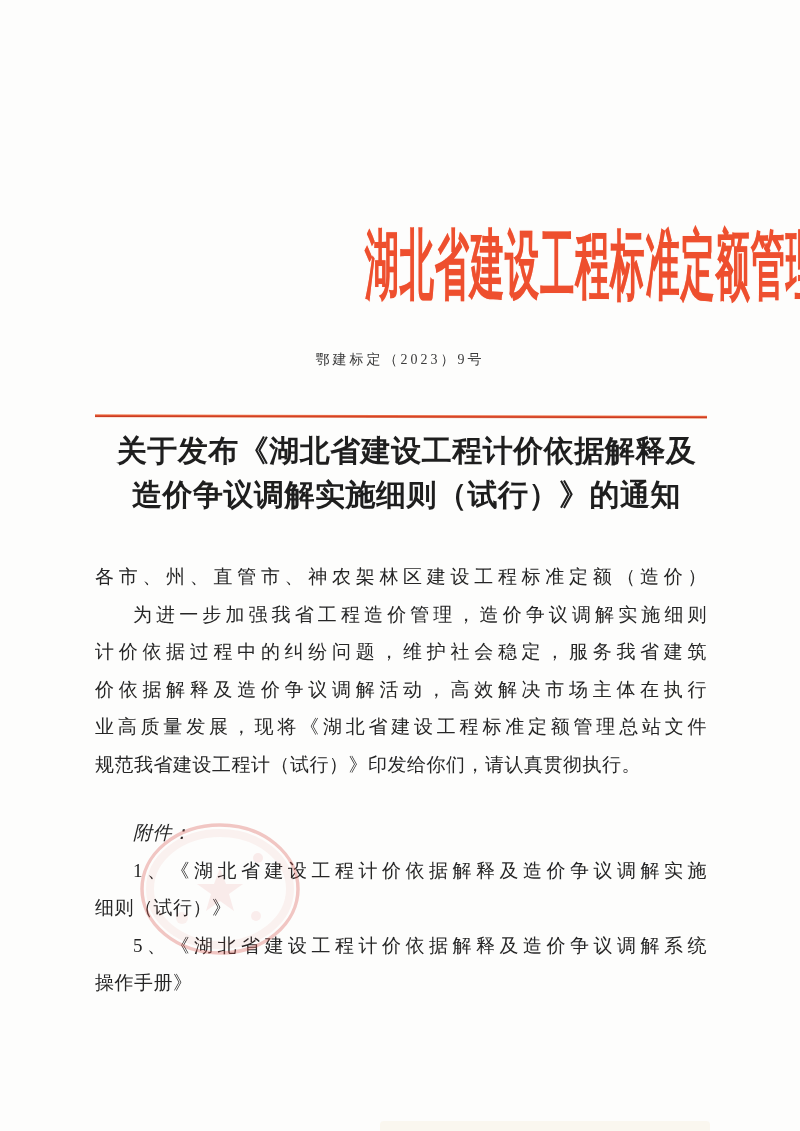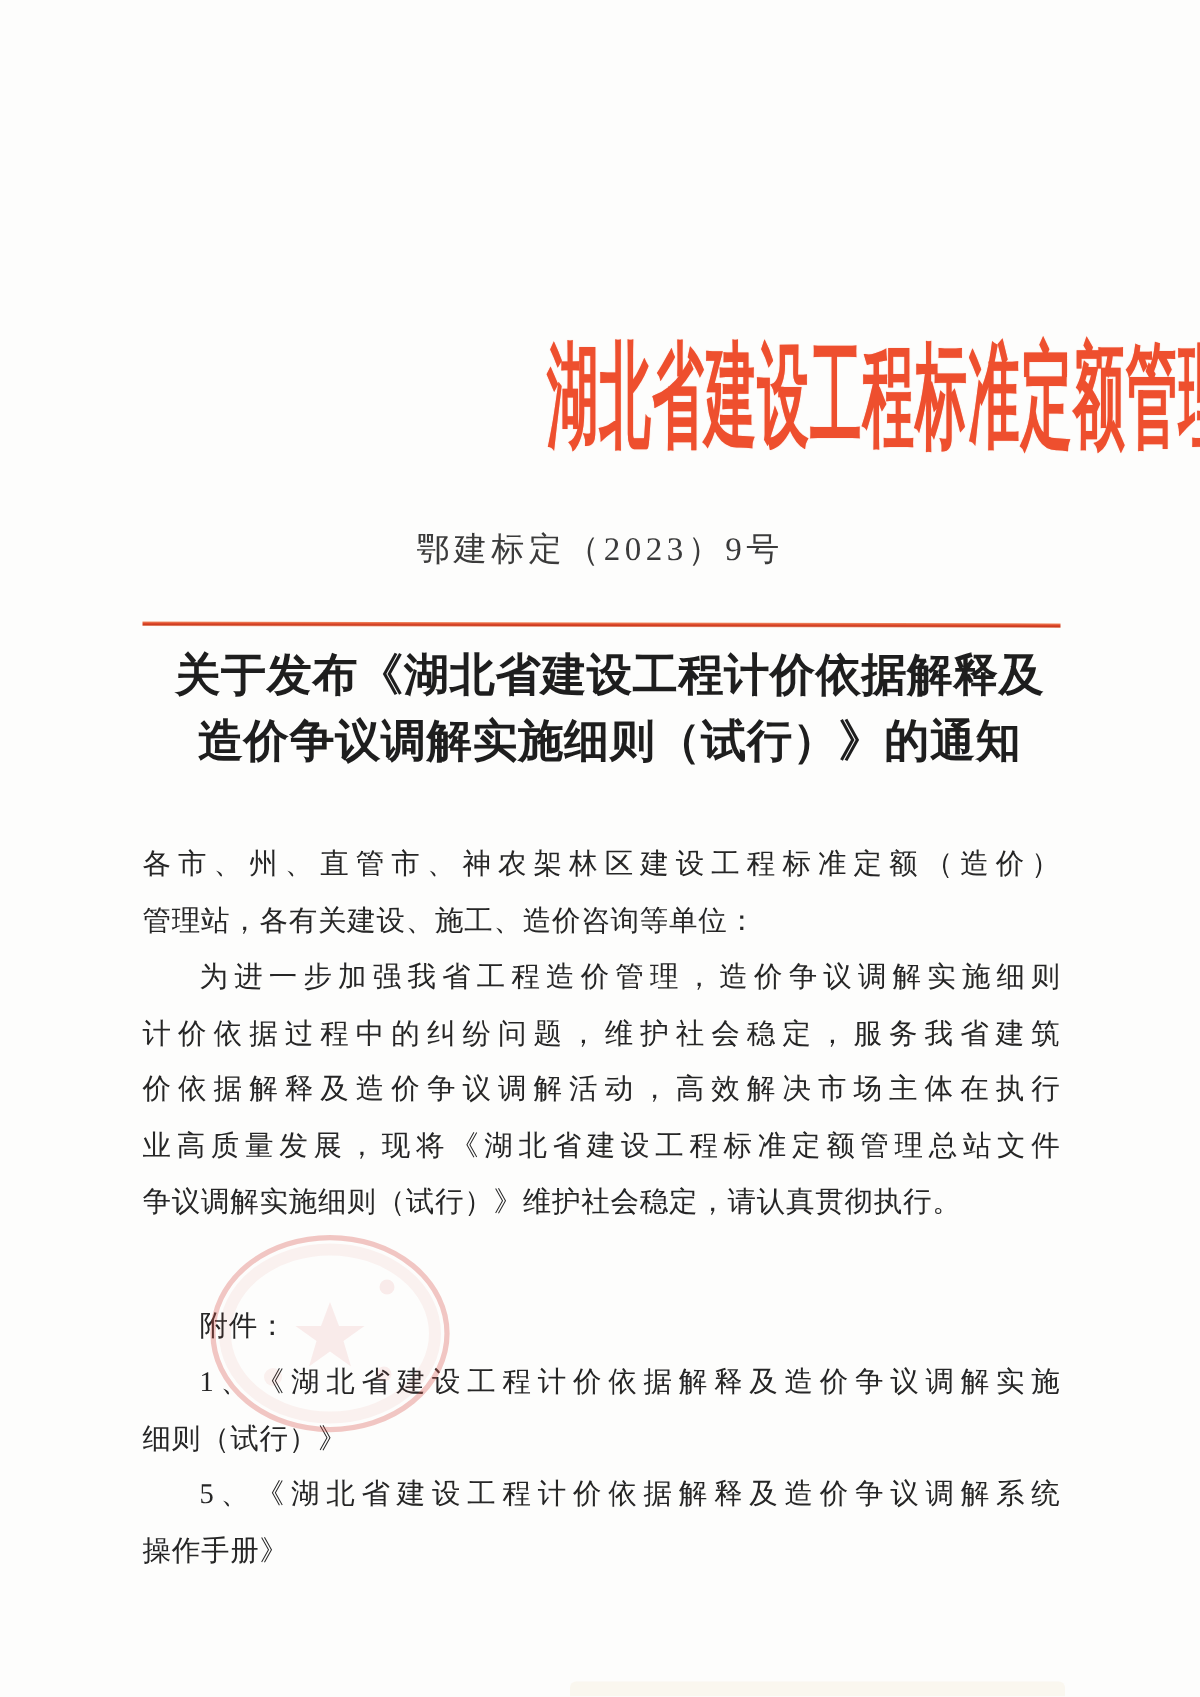--- a/index.html
+++ b/index.html
@@ -25,21 +25,21 @@
     transform:scaleX(0.45);
     transform-origin:50% 50%;
     letter-spacing:2px;
     text-shadow:0 0 1px rgba(238,79,46,.55);
   }
 
   
   .doc-number{
     position:absolute;left:0;right:0;top:351px;
     text-align:center;
-    font-size:22px;color:#3b3b3b;
+    font-size:14px;color:#3b3b3b;
     letter-spacing:3px;
   }
 
   
   .red-rule{
     position:absolute;left:95px;top:415px;width:612px;height:3px;
     background:linear-gradient(to bottom,#f08a60 0%,#dd4527 45%,#c93c22 70%,#f0a98a 100%);
     transform:rotate(0.12deg);
   }
 
@@ -56,21 +56,21 @@
   
   .body-text{
     position:absolute;left:95px;top:558px;width:612px;
     font-size:19px;line-height:37.5px;
     color:#262626;
     letter-spacing:0.5px;
   }
   .line{text-align:justify;text-align-last:left;}
   .line.jst{text-align-last:justify;}
   .line.indent{text-indent:2em;}
-  .line.gap{margin-top:45px;}
+  .line.gap{margin-top:31px;font-style:italic;}
 
   
   .seal{
     position:absolute;left:138px;top:820px;width:164px;height:138px;
     pointer-events:none;
   }
 
   
   .bottom-smudge{
     position:absolute;left:380px;bottom:0;width:330px;height:10px;
@@ -90,26 +90,25 @@
 
   <div class="red-rule"></div>
 
   <div class="notice-title">
     <div>关于发布《湖北省建设工程计价依据解释及</div>
     <div>造价争议调解实施细则（试行）》的通知</div>
   </div>
 
   <div class="body-text">
     <div class="line jst">各市、州、直管市、神农架林区建设工程标准定额（造价）</div>
-    <div class="line">管理站，各有关建设、施工、造价咨询等单位：</div>
     <div class="line indent jst">为进一步加强我省工程造价管理，造价争议调解实施细则</div>
     <div class="line jst">计价依据过程中的纠纷问题，维护社会稳定，服务我省建筑</div>
     <div class="line jst">价依据解释及造价争议调解活动，高效解决市场主体在执行</div>
     <div class="line jst">业高质量发展，现将《湖北省建设工程标准定额管理总站文件</div>
-    <div class="line">争议调解实施细则（试行）》维护社会稳定，请认真贯彻执行。</div>
+    <div class="line">规范我省建设工程计（试行）》印发给你们，请认真贯彻执行。</div>
     <div class="line indent gap">附件：</div>
     <div class="line indent jst">1、《湖北省建设工程计价依据解释及造价争议调解实施</div>
     <div class="line">细则（试行）》</div>
     <div class="line indent jst">5、《湖北省建设工程计价依据解释及造价争议调解系统</div>
     <div class="line">操作手册》</div>
   </div>
 
   <svg class="seal" viewBox="0 0 164 138">
     <ellipse cx="82" cy="69" rx="78" ry="64" fill="none" stroke="#d9534a" stroke-opacity="0.32" stroke-width="3.5"></ellipse>
     <ellipse cx="82" cy="69" rx="70" ry="56" fill="none" stroke="#d9534a" stroke-opacity="0.07" stroke-width="8"></ellipse>

